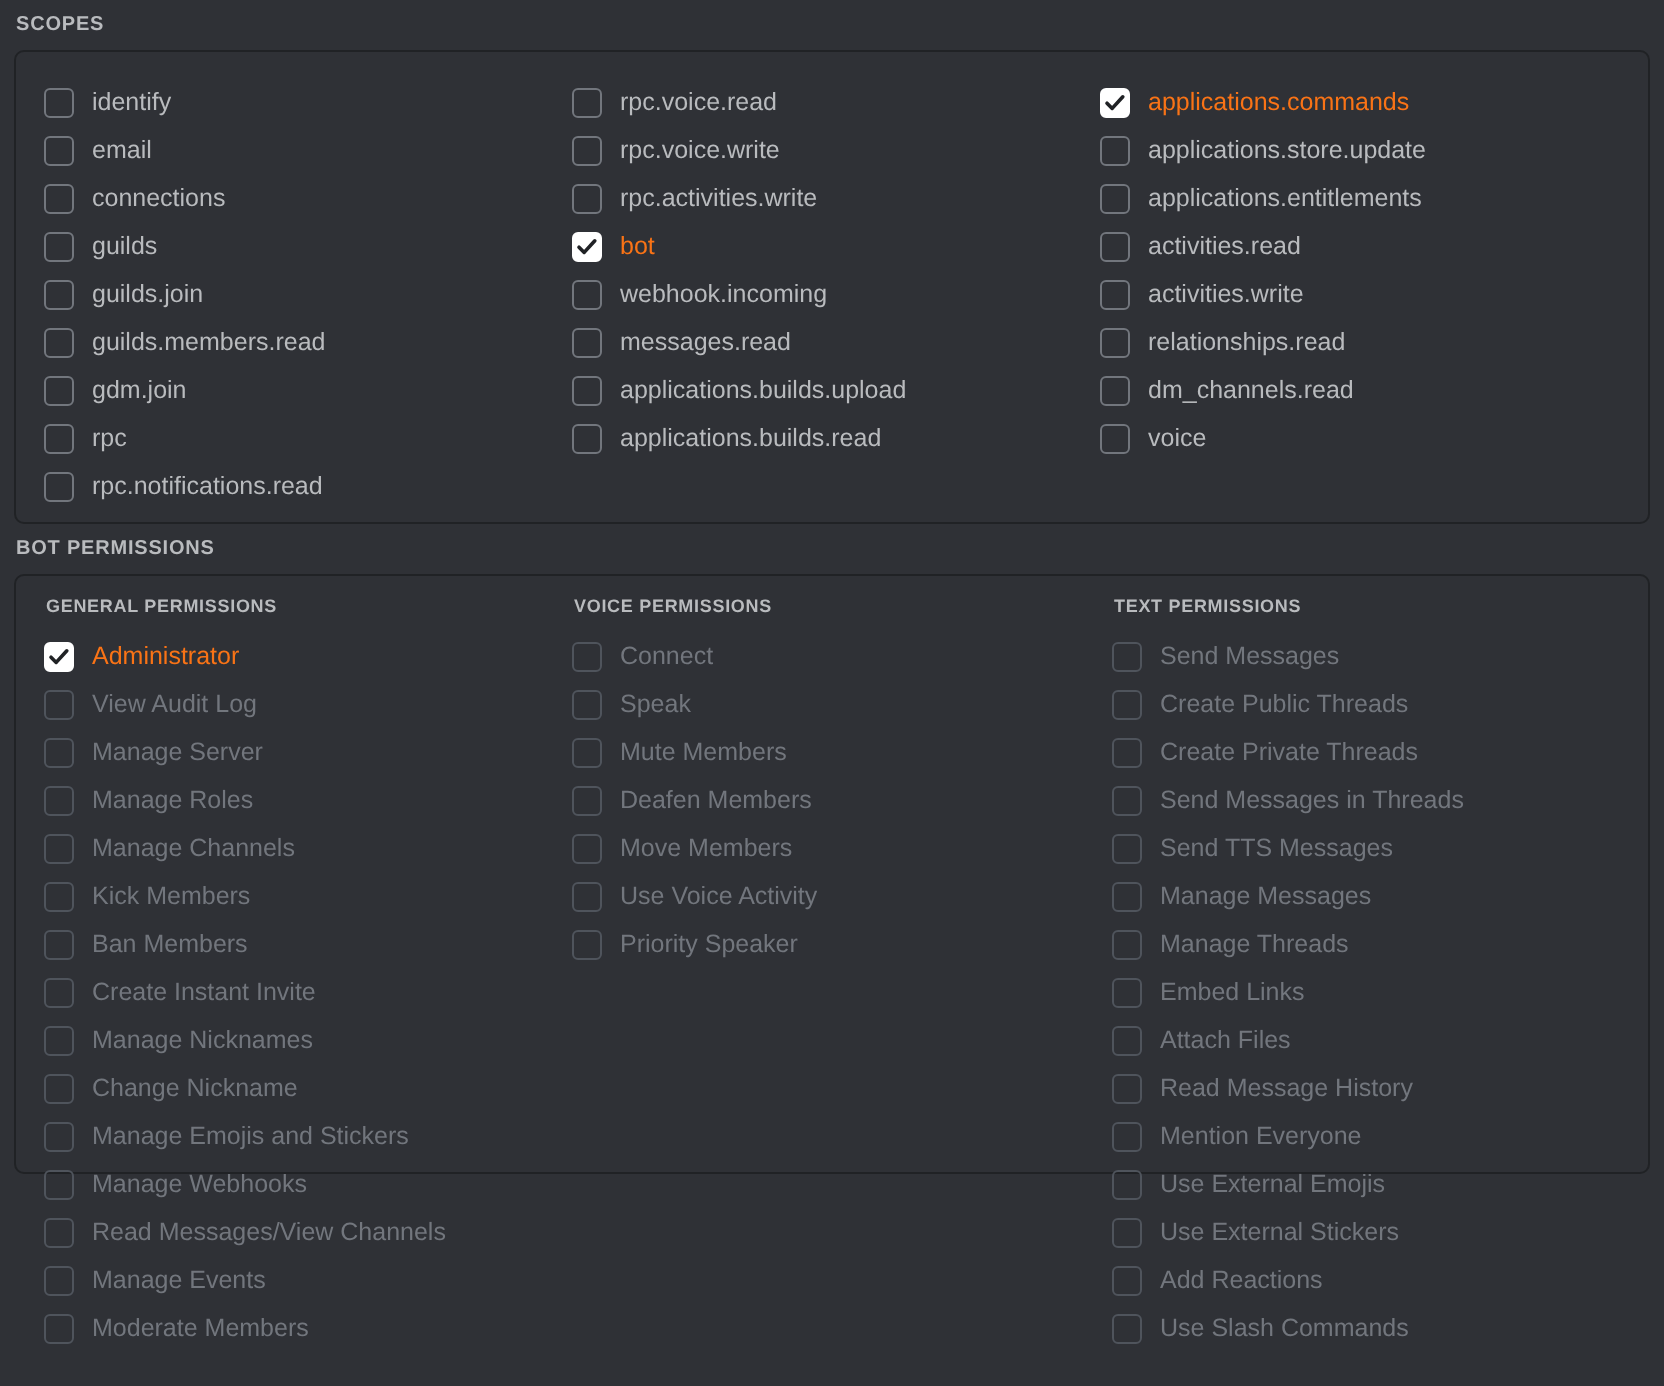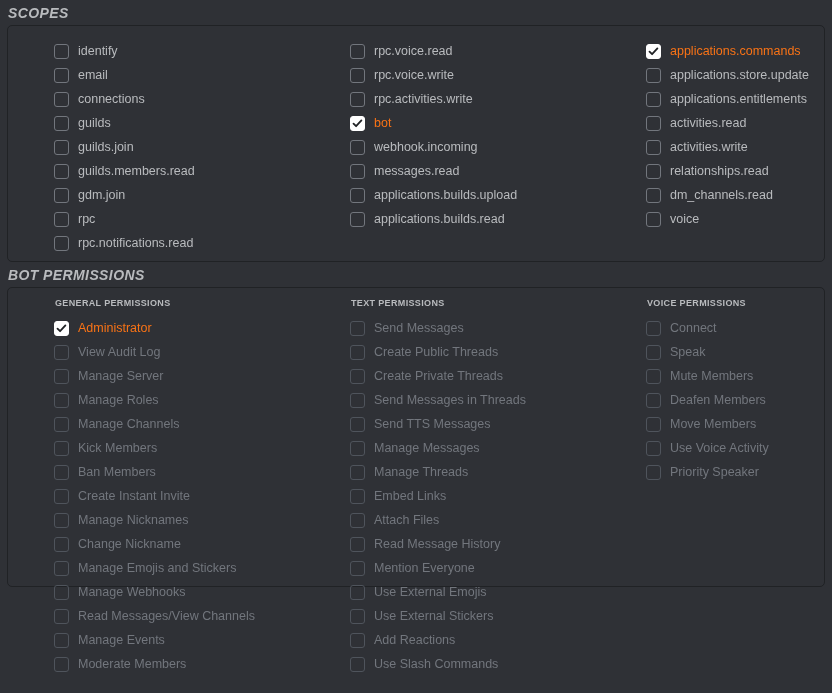--- a/index.html
+++ b/index.html
@@ -15,47 +15,46 @@
   }
   .page {
     width: 832px;
     height: 693px;
     background: #2f3136;
     position: relative;
     padding: 0;
   }
 
   .section-label {
-    font-size: 14px;
+    font-size: 10px;
     font-weight: bold;
     letter-spacing: 0.4px;
     color: #b9bbbe;
     text-transform: uppercase;
     padding: 7px 16px 6px 8px;
     line-height: 12px;
-    font-style: italic;
   }
 
   .panel {
     margin: 0 7px 0 7px;
     background: #2f3136;
     border: 1px solid #202225;
     border-radius: 5px;
   }
 
   #scopes-panel { height: 237px; padding: 13px 0 0 0; }
   #bot-perms-panel { height: 300px; padding: 10px 0 0 0; }
 
   .cols {
     display: flex;
     flex-direction: row;
     align-items: flex-start;
     padding-left: 14px;
   }
-  .col { width: 264px; flex: 0 0 264px; margin-left: 32px; }
+  .col { width: 264px; flex: 0 0 264px; }
   .col.voice { width: 270px; flex: 0 0 270px; }
 
   .col-head {
     font-size: 9px;
     font-weight: bold;
     letter-spacing: 0.35px;
     color: #b9bbbe;
     text-transform: uppercase;
     margin: 0 0 7px 1px;
     line-height: 11px;
@@ -287,20 +286,51 @@
             </div>
             <div class="row">
               <div class="cb dim"></div>
               <span class="lbl dim">Manage Events</span>
             </div>
             <div class="row">
               <div class="cb dim"></div>
               <span class="lbl dim">Moderate Members</span>
             </div>
           </div>
+          <div class="col voice">
+            <div class="col-head">VOICE PERMISSIONS</div>
+            <div class="row">
+              <div class="cb dim"></div>
+              <span class="lbl dim">Connect</span>
+            </div>
+            <div class="row">
+              <div class="cb dim"></div>
+              <span class="lbl dim">Speak</span>
+            </div>
+            <div class="row">
+              <div class="cb dim"></div>
+              <span class="lbl dim">Mute Members</span>
+            </div>
+            <div class="row">
+              <div class="cb dim"></div>
+              <span class="lbl dim">Deafen Members</span>
+            </div>
+            <div class="row">
+              <div class="cb dim"></div>
+              <span class="lbl dim">Move Members</span>
+            </div>
+            <div class="row">
+              <div class="cb dim"></div>
+              <span class="lbl dim">Use Voice Activity</span>
+            </div>
+            <div class="row">
+              <div class="cb dim"></div>
+              <span class="lbl dim">Priority Speaker</span>
+            </div>
+          </div>
           <div class="col">
             <div class="col-head">TEXT PERMISSIONS</div>
             <div class="row">
               <div class="cb dim"></div>
               <span class="lbl dim">Send Messages</span>
             </div>
             <div class="row">
               <div class="cb dim"></div>
               <span class="lbl dim">Create Public Threads</span>
             </div>
@@ -348,50 +378,19 @@
               <div class="cb dim"></div>
               <span class="lbl dim">Use External Stickers</span>
             </div>
             <div class="row">
               <div class="cb dim"></div>
               <span class="lbl dim">Add Reactions</span>
             </div>
             <div class="row">
               <div class="cb dim"></div>
               <span class="lbl dim">Use Slash Commands</span>
-            </div>
-          </div>
-          <div class="col voice">
-            <div class="col-head">VOICE PERMISSIONS</div>
-            <div class="row">
-              <div class="cb dim"></div>
-              <span class="lbl dim">Connect</span>
-            </div>
-            <div class="row">
-              <div class="cb dim"></div>
-              <span class="lbl dim">Speak</span>
-            </div>
-            <div class="row">
-              <div class="cb dim"></div>
-              <span class="lbl dim">Mute Members</span>
-            </div>
-            <div class="row">
-              <div class="cb dim"></div>
-              <span class="lbl dim">Deafen Members</span>
-            </div>
-            <div class="row">
-              <div class="cb dim"></div>
-              <span class="lbl dim">Move Members</span>
-            </div>
-            <div class="row">
-              <div class="cb dim"></div>
-              <span class="lbl dim">Use Voice Activity</span>
-            </div>
-            <div class="row">
-              <div class="cb dim"></div>
-              <span class="lbl dim">Priority Speaker</span>
             </div>
           </div>
         </div>
     </div>
   </div>
 
 </div>
 
 </body></html>

